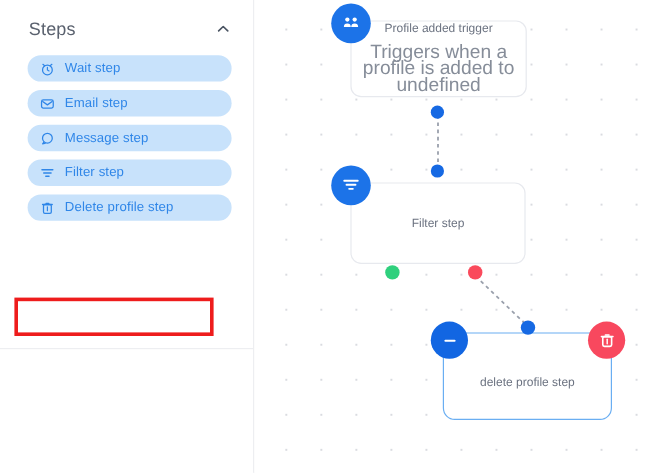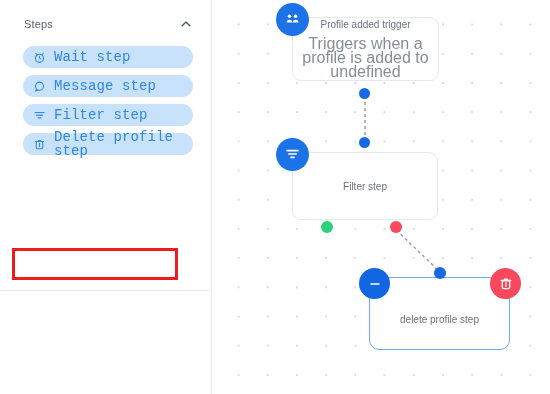--- a/index.html
+++ b/index.html
@@ -32,21 +32,21 @@
     flex: 0 0 212px;
   }
   .sidebar-header {
     display: flex;
     align-items: center;
     justify-content: space-between;
     padding: 11px 18px 0 24px;
     height: 26px;
   }
   .sidebar-title {
-    font-size: 11px;
+    font-size: 15px;
     color: #5a616e;
     letter-spacing: 0.15px;
   }
   .chevron-up {
     width: 14px;
     height: 14px;
     display: block;
   }
   .steps-list {
     padding: 9px 18px 0 23px;
@@ -68,25 +68,24 @@
   }
   .step-pill .pill-icon {
     width: 13px;
     height: 13px;
     flex: 0 0 13px;
     display: flex;
     align-items: center;
     justify-content: center;
   }
   .step-pill .pill-label {
-    font-size: 14px;
+    font-size: 11px;
     color: #2f86e8;
     letter-spacing: 0.1px;
     line-height: 1;
-    font-family: Liberation Mono, monospace;
   }
   .sidebar-divider {
     position: absolute;
     left: 0;
     right: 0;
     top: 290px;
     height: 1px;
     background: #edeef1;
   }
   
@@ -261,20 +260,29 @@
           <svg viewBox="0 0 16 16" width="13" height="13" aria-hidden="true">
             <circle cx="8" cy="9" r="5" fill="none" stroke="#2f86e8" stroke-width="1.3"></circle>
             <path d="M8 6.4 V9 L9.7 10" fill="none" stroke="#2f86e8" stroke-width="1.2" stroke-linecap="round"></path>
             <path d="M3.4 3.2 L5.2 4.6 M12.6 3.2 L10.8 4.6" stroke="#2f86e8" stroke-width="1.3" stroke-linecap="round"></path>
           </svg>
         </span>
         <span class="pill-label">Wait step</span>
       </div>
 
 
+      <div class="step-pill">
+        <span class="pill-icon">
+          <svg viewBox="0 0 16 16" width="13" height="13" aria-hidden="true">
+            <rect x="2" y="4" width="12" height="8.4" rx="1.8" fill="none" stroke="#2f86e8" stroke-width="1.3"></rect>
+            <path d="M2.8 5.4 L8 9.1 L13.2 5.4" fill="none" stroke="#2f86e8" stroke-width="1.3" stroke-linejoin="round"></path>
+          </svg>
+        </span>
+        <span class="pill-label">Email step</span>
+      </div>
 
       <div class="step-pill">
         <span class="pill-icon">
           <svg viewBox="0 0 16 16" width="13" height="13" aria-hidden="true">
             <circle cx="8" cy="7.6" r="5" fill="none" stroke="#2f86e8" stroke-width="1.3"></circle>
             <path d="M4.6 11.4 L3.1 13.4 L6.2 12.6" fill="none" stroke="#2f86e8" stroke-width="1.3" stroke-linejoin="round"></path>
           </svg>
         </span>
         <span class="pill-label">Message step</span>
       </div>

